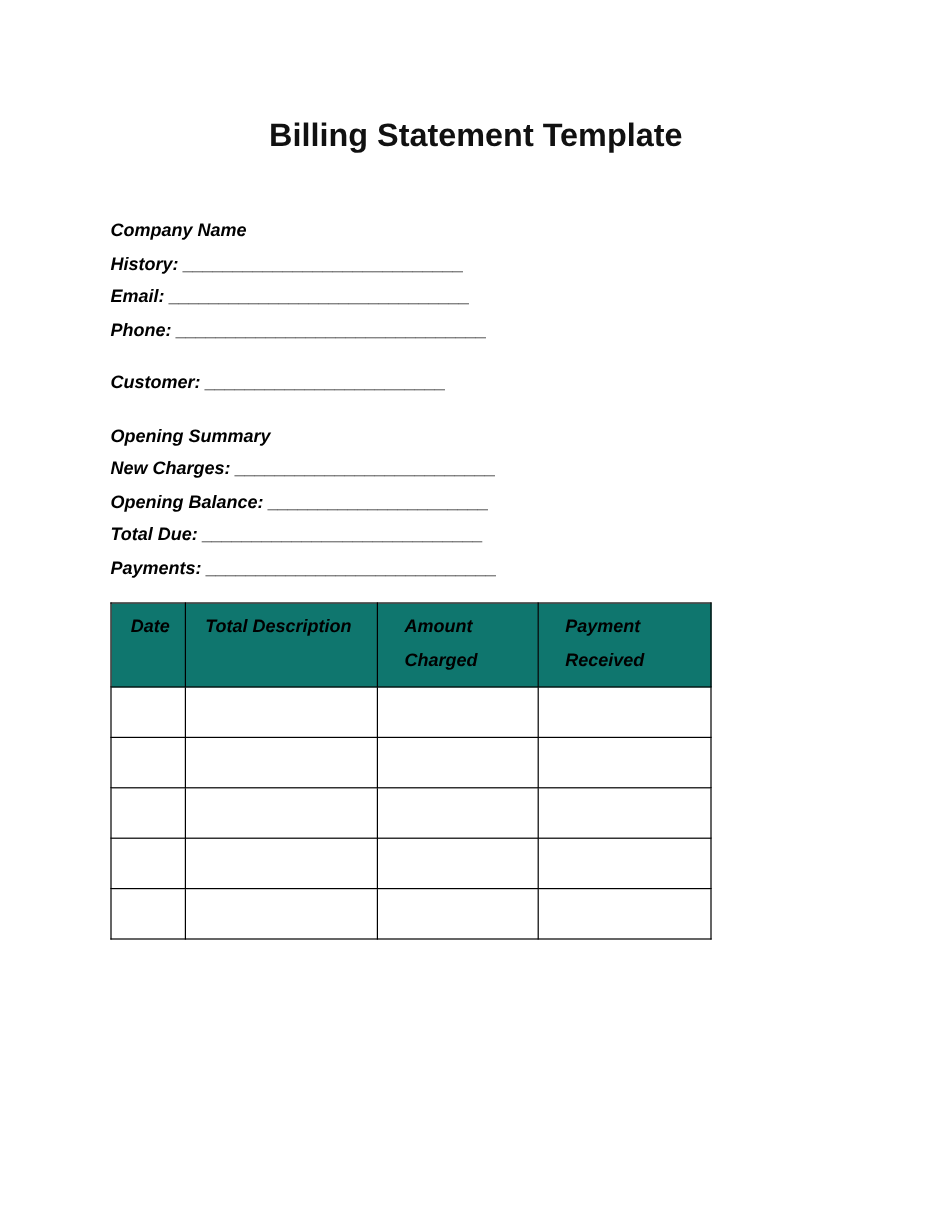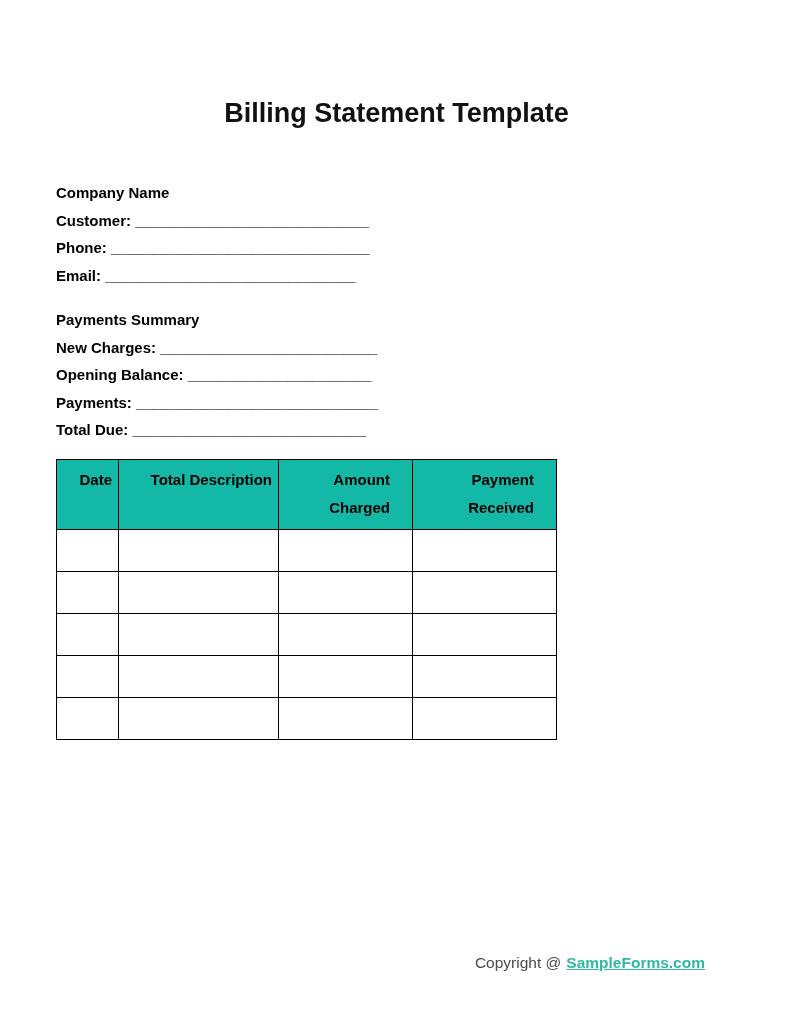--- a/index.html
+++ b/index.html
@@ -18,21 +18,22 @@
   }
   .title {
     margin: 98px 0 0 0;
     font-size: 27px;
     line-height: 30px;
     font-weight: 700;
     text-align: center;
     color: #111111;
   }
   .content {
-    margin-left: 56px;
+    margin-left: 92px;
+    font-style: italic;
   }
   .line {
     margin: 0;
     font-size: 15px;
     line-height: 27.5px;
     font-weight: 700;
     white-space: nowrap;
   }
   .label { font-weight: 700; }
   .blank { font-weight: 700; }
@@ -46,26 +47,26 @@
     table-layout: fixed;
     margin-top: 14px;
   }
   .tx-table th, .tx-table td {
     border: 1px solid #000000;
     box-sizing: border-box;
   }
   .tx-table th {
     font-size: 15px;
     font-weight: 700;
-    text-align: right;
+    text-align: left;
     vertical-align: top;
     line-height: 28px;
-    padding: 6px 6px 6px 6px;
+    padding: 6px 6px 6px 16px;
     height: 70px;
-    background: #14b8a6;
+    background: #0f766e;
   }
   .tx-table th.th-narrow {
     padding-left: 22px;
     padding-right: 22px;
   }
   .tx-table td {
     height: 42px;
     background: #ffffff;
   }
   .footer {
@@ -88,34 +89,35 @@
 <body>
 
 <div class="page">
 
   <h1 class="title">Billing Statement Template</h1>
 
   <div class="content">
 
     <div class="section-company">
       <p class="line">Company Name</p>
-      <p class="line"><span class="label">Customer:</span> <span class="blank">____________________________</span></p>
+      <p class="line"><span class="label">History:</span> <span class="blank">____________________________</span></p>
+      <p class="line"><span class="label">Email:</span> <span class="blank">______________________________</span></p>
       <p class="line"><span class="label">Phone:</span> <span class="blank">_______________________________</span></p>
-      <p class="line"><span class="label">Email:</span> <span class="blank">______________________________</span></p>
     </div>
 
     <div class="section-billing">
+      <p class="line"><span class="label">Customer:</span> <span class="blank">________________________</span></p>
     </div>
 
     <div class="section-account">
-      <p class="line">Payments Summary</p>
+      <p class="line">Opening Summary</p>
       <p class="line"><span class="label">New Charges:</span> <span class="blank">__________________________</span></p>
       <p class="line"><span class="label">Opening Balance:</span> <span class="blank">______________________</span></p>
+      <p class="line"><span class="label">Total Due:</span> <span class="blank">____________________________</span></p>
       <p class="line"><span class="label">Payments:</span> <span class="blank">_____________________________</span></p>
-      <p class="line"><span class="label">Total Due:</span> <span class="blank">____________________________</span></p>
     </div>
 
     <div class="section-history">
 
       <table class="tx-table">
         <colgroup>
           <col style="width:62px">
           <col style="width:160px">
           <col style="width:134px">
           <col style="width:144px">
@@ -158,17 +160,14 @@
               <td></td>
               <td></td>
               <td></td>
           </tr>
         </tbody>
       </table>
     </div>
 
   </div>
 
-  <div class="footer">
-    <span style="color: rgb(74, 74, 74);">Copyright @</span><a style="color: rgb(46, 184, 162);">SampleForms.com</a>
-  </div>
 
 </div>
 
 </body></html>

